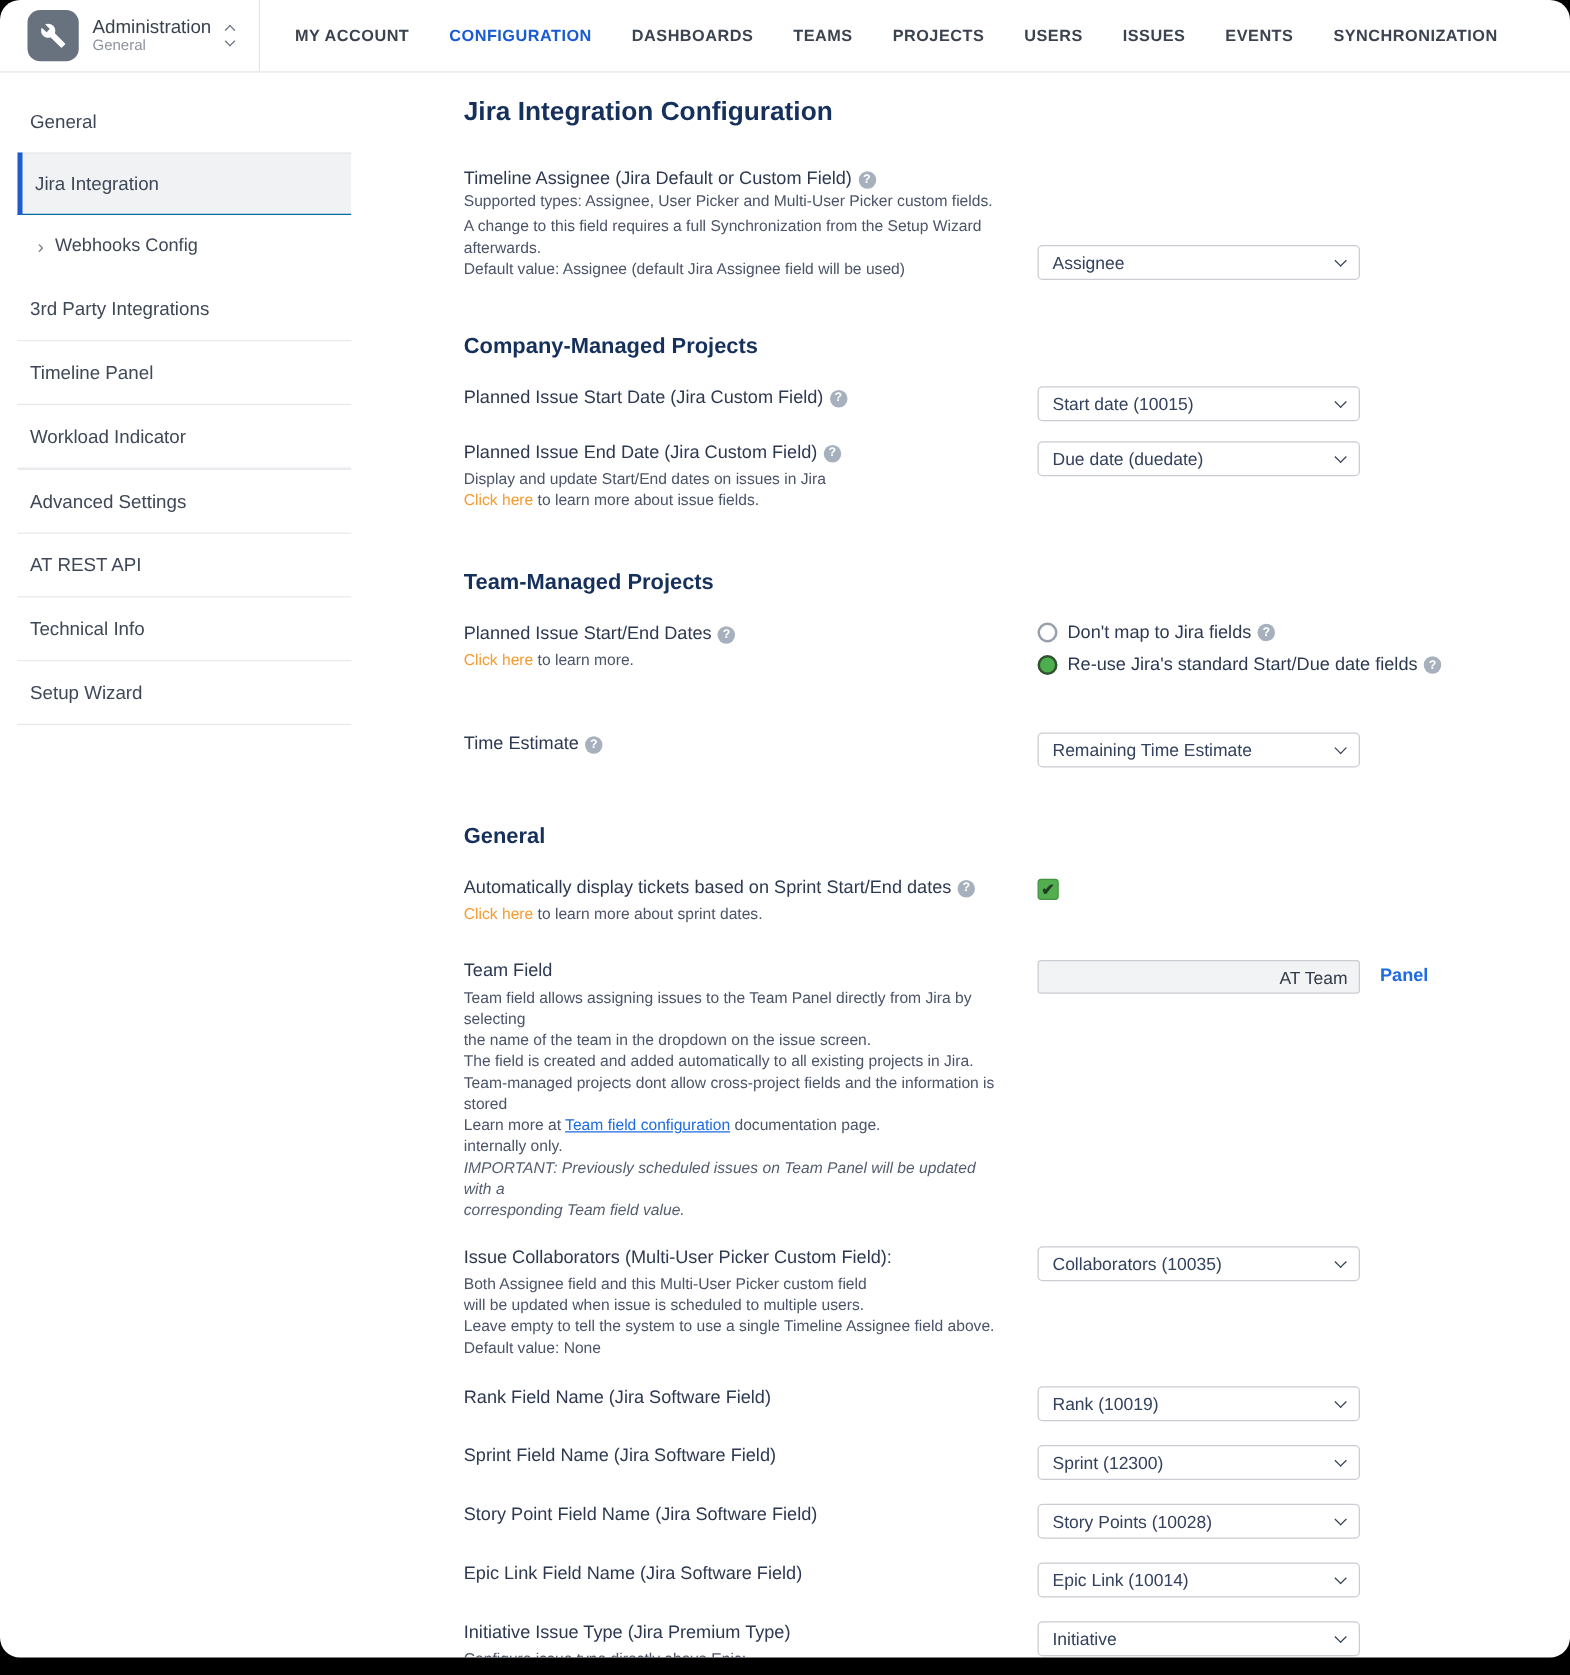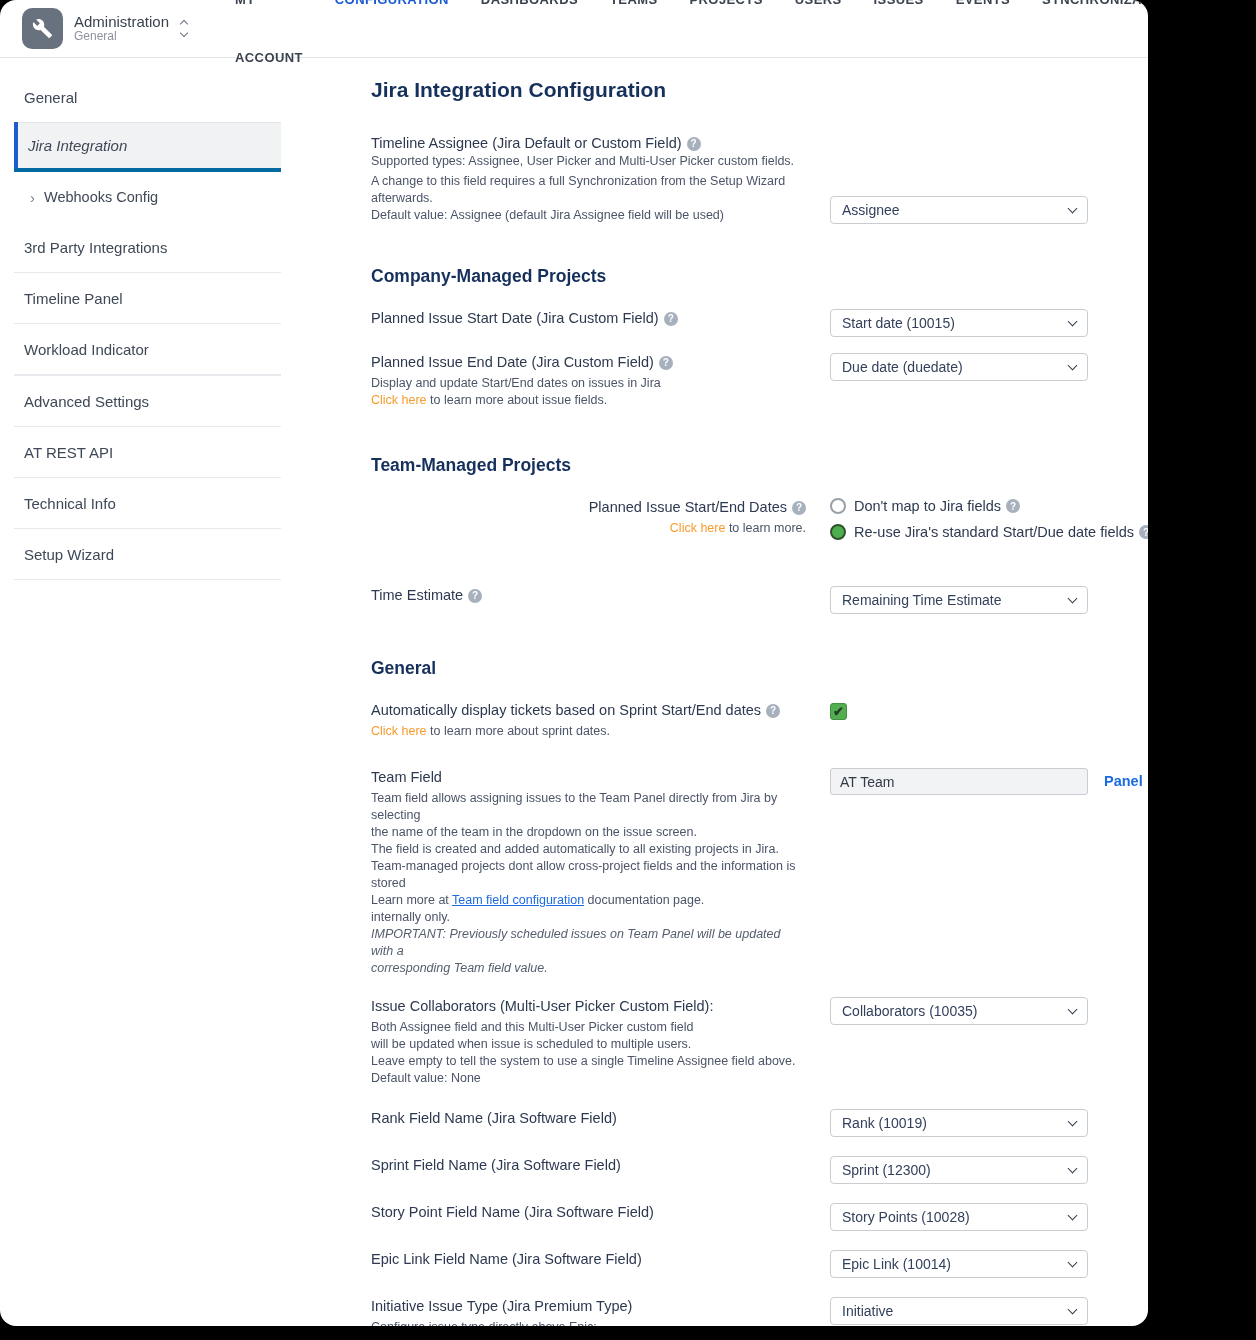--- a/index.html
+++ b/index.html
@@ -6,21 +6,21 @@
   html, body { margin:0; padding:0; }
   body {
     width:1256px; height:1340px;
     background:#000;
     font-family:"Liberation Sans", sans-serif;
     overflow:hidden;
     position:relative;
   }
   .window {
     position:absolute; top:0; left:0;
-    width:1148px; height:1326px;
+    width:1256px; height:1326px;
     background:#fff;
     border-radius:16px;
     overflow:hidden;
   }
   
   .topnav { height:58px; display:flex; align-items:center; border-bottom:1px solid #e4e6ea; }
   .app-block { display:flex; align-items:center; padding:0 20px 0 22px; }
   .app-icon {
     width:41px; height:41px; border-radius:10px; background:#68727f;
     display:flex; align-items:center; justify-content:center; flex:none;
@@ -41,21 +41,21 @@
   
   .layout { display:flex; align-items:flex-start; }
   
   .sidebar { width:281px; flex:none; padding:14px 0 0 14px; }
   .side-item {
     display:flex; align-items:center; height:50px; padding-left:10px;
     font-size:15px; color:#3f4857; cursor:pointer; position:relative;
   }
   .side-item.active {
     background:#f1f2f4;
-    border-top:1px solid #e4e6ea; border-bottom:4px solid #0369a1;font-style:italic;
+    border-top:1px solid #e4e6ea; border-bottom:1px solid #0369a1;
   }
   .side-item.active::before {
     content:""; position:absolute; left:0; top:-1px; bottom:-1px; width:4px; background:#1d5cd0;
   }
   .side-item.active span { padding-left:4px; }
   .side-item.sub { padding-left:16px; font-size:14.5px; }
   .sub-chev { color:#7a818c; margin-right:9px; font-size:15px; }
   .side-divider { height:1px; background:#e7e9ec; }
   
   .main { flex:1; padding:20px 40px 0 90px; }
@@ -93,29 +93,29 @@
   }
   .radio.checked { border:2px solid #32522f; background:#4cae4c; }
   .radio-label { font-size:14.5px; color:#2d3950; }
   .checkbox {
     width:17px; height:17px; border-radius:3px; background:#53ae4f; border:1px solid #449141;
     display:flex; align-items:center; justify-content:center; cursor:pointer; margin-top:2px;
   }
   .checkmark { color:#233c26; font-size:13px; font-weight:700; line-height:1; }
   .text-input {
     width:258px; height:27px; background:#f2f3f5; border:1px solid #c9ccd1; border-radius:3px;
-    font-size:14px; color:#323a47; padding:0 9px; font-family:inherit;
+    font-size:14px; color:#323a47; padding:0 9px; font-family:inherit;text-align:right;
   }
   .unlink { font-size:14.5px; font-weight:600; color:#1c6be0; margin-left:16px; cursor:pointer; line-height:27px; }
   .ctrl-flex { display:flex; align-items:flex-start; }
   
   .mb-r1 { margin-bottom:42px;align-items:flex-end; }
   .mb-start { margin-bottom:16px; }
   .mb-end { margin-bottom:46px; }
-  .mb-startend { margin-bottom:36px;text-align:right; }
+  .mb-startend { margin-bottom:36px; }
   .mb-time { margin-bottom:44px; }
   .mb-sprintauto { margin-bottom:28px; }
   .mb-teamfield { margin-bottom:20px; }
   .mb-collab { margin-bottom:22px; }
   .mb-std { margin-bottom:19px; }
   .mb-init { margin-bottom:0; }
 </style>
 </head>
 <body>
 

